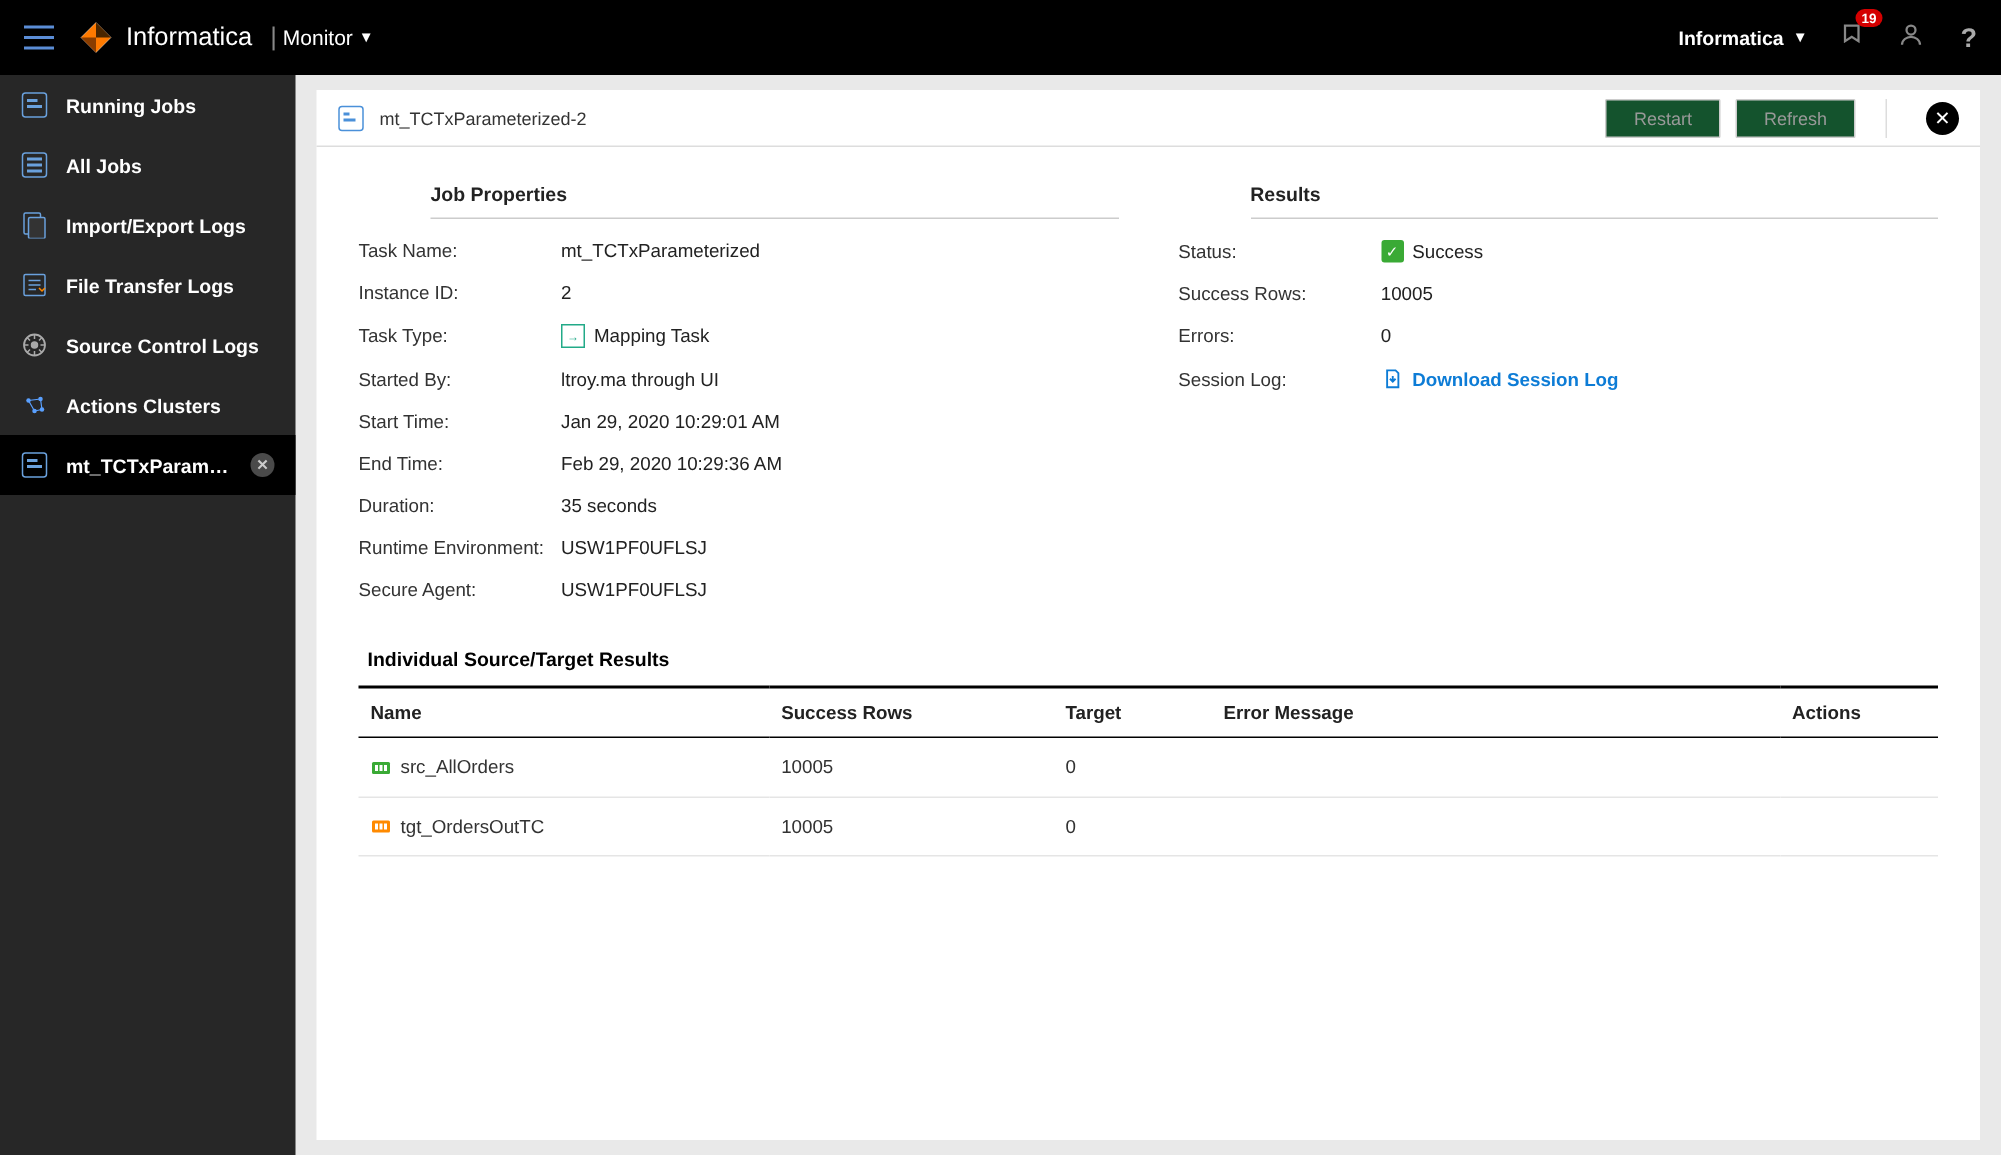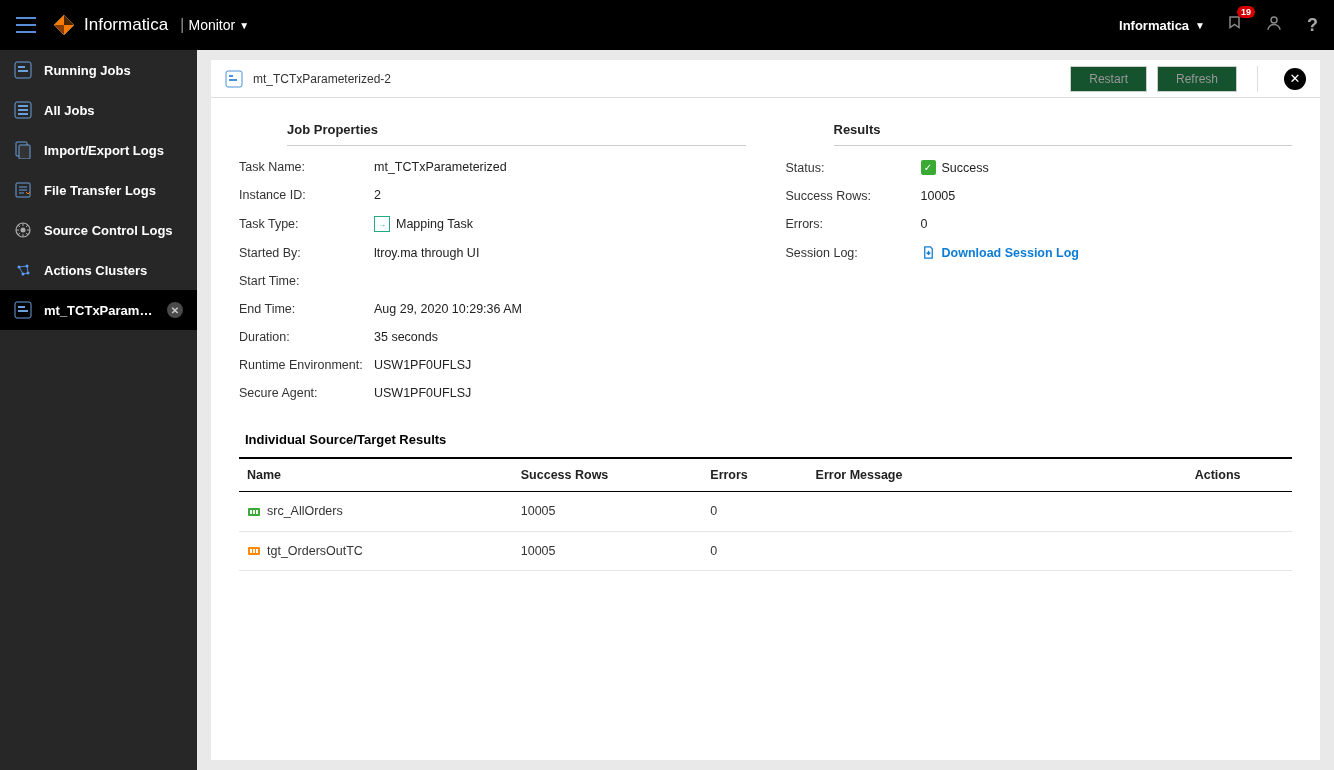--- a/index.html
+++ b/index.html
@@ -197,24 +197,25 @@
                 <span class="task-ico">→</span>
                 <span>Mapping Task</span>
               </div>
             </div>
           <div class="prop-row">
               <div class="prop-label">Started By:</div>
               <div class="prop-value">ltroy.ma through UI</div>
             </div>
           <div class="prop-row">
               <div class="prop-label">Start Time:</div>
+              <div class="prop-value">Jan 29, 2020 10:29:01 AM</div>
             </div>
           <div class="prop-row">
               <div class="prop-label">End Time:</div>
-              <div class="prop-value">Aug 29, 2020 10:29:36 AM</div>
+              <div class="prop-value">Feb 29, 2020 10:29:36 AM</div>
             </div>
           <div class="prop-row">
               <div class="prop-label">Duration:</div>
               <div class="prop-value">35 seconds</div>
             </div>
           <div class="prop-row">
               <div class="prop-label">Runtime Environment:</div>
               <div class="prop-value">USW1PF0UFLSJ</div>
             </div>
           <div class="prop-row">
@@ -252,21 +253,21 @@
         </div>
       </div>
 
       <div class="table-section">
         <div class="tbl-title">Individual Source/Target Results</div>
         <table>
           <thead>
               <tr>
             <th style="width:26%">Name</th>
             <th style="width:18%">Success Rows</th>
-            <th style="width:10%">Errors</th>
+            <th style="width:10%">Target</th>
             <th>Error Message</th>
             <th style="width:10%">Actions</th>
           </tr>
             </thead>
           <tbody id="tblbody">
               <tr>
                 <td><svg class="row-icon" viewBox="0 0 14 14">
                     <rect x="1" y="3" width="12" height="8" rx="1" fill="#3aaa35"></rect>
                     <rect x="3" y="5" width="2" height="4" fill="#fff"></rect>
                     <rect x="6" y="5" width="2" height="4" fill="#fff"></rect>

